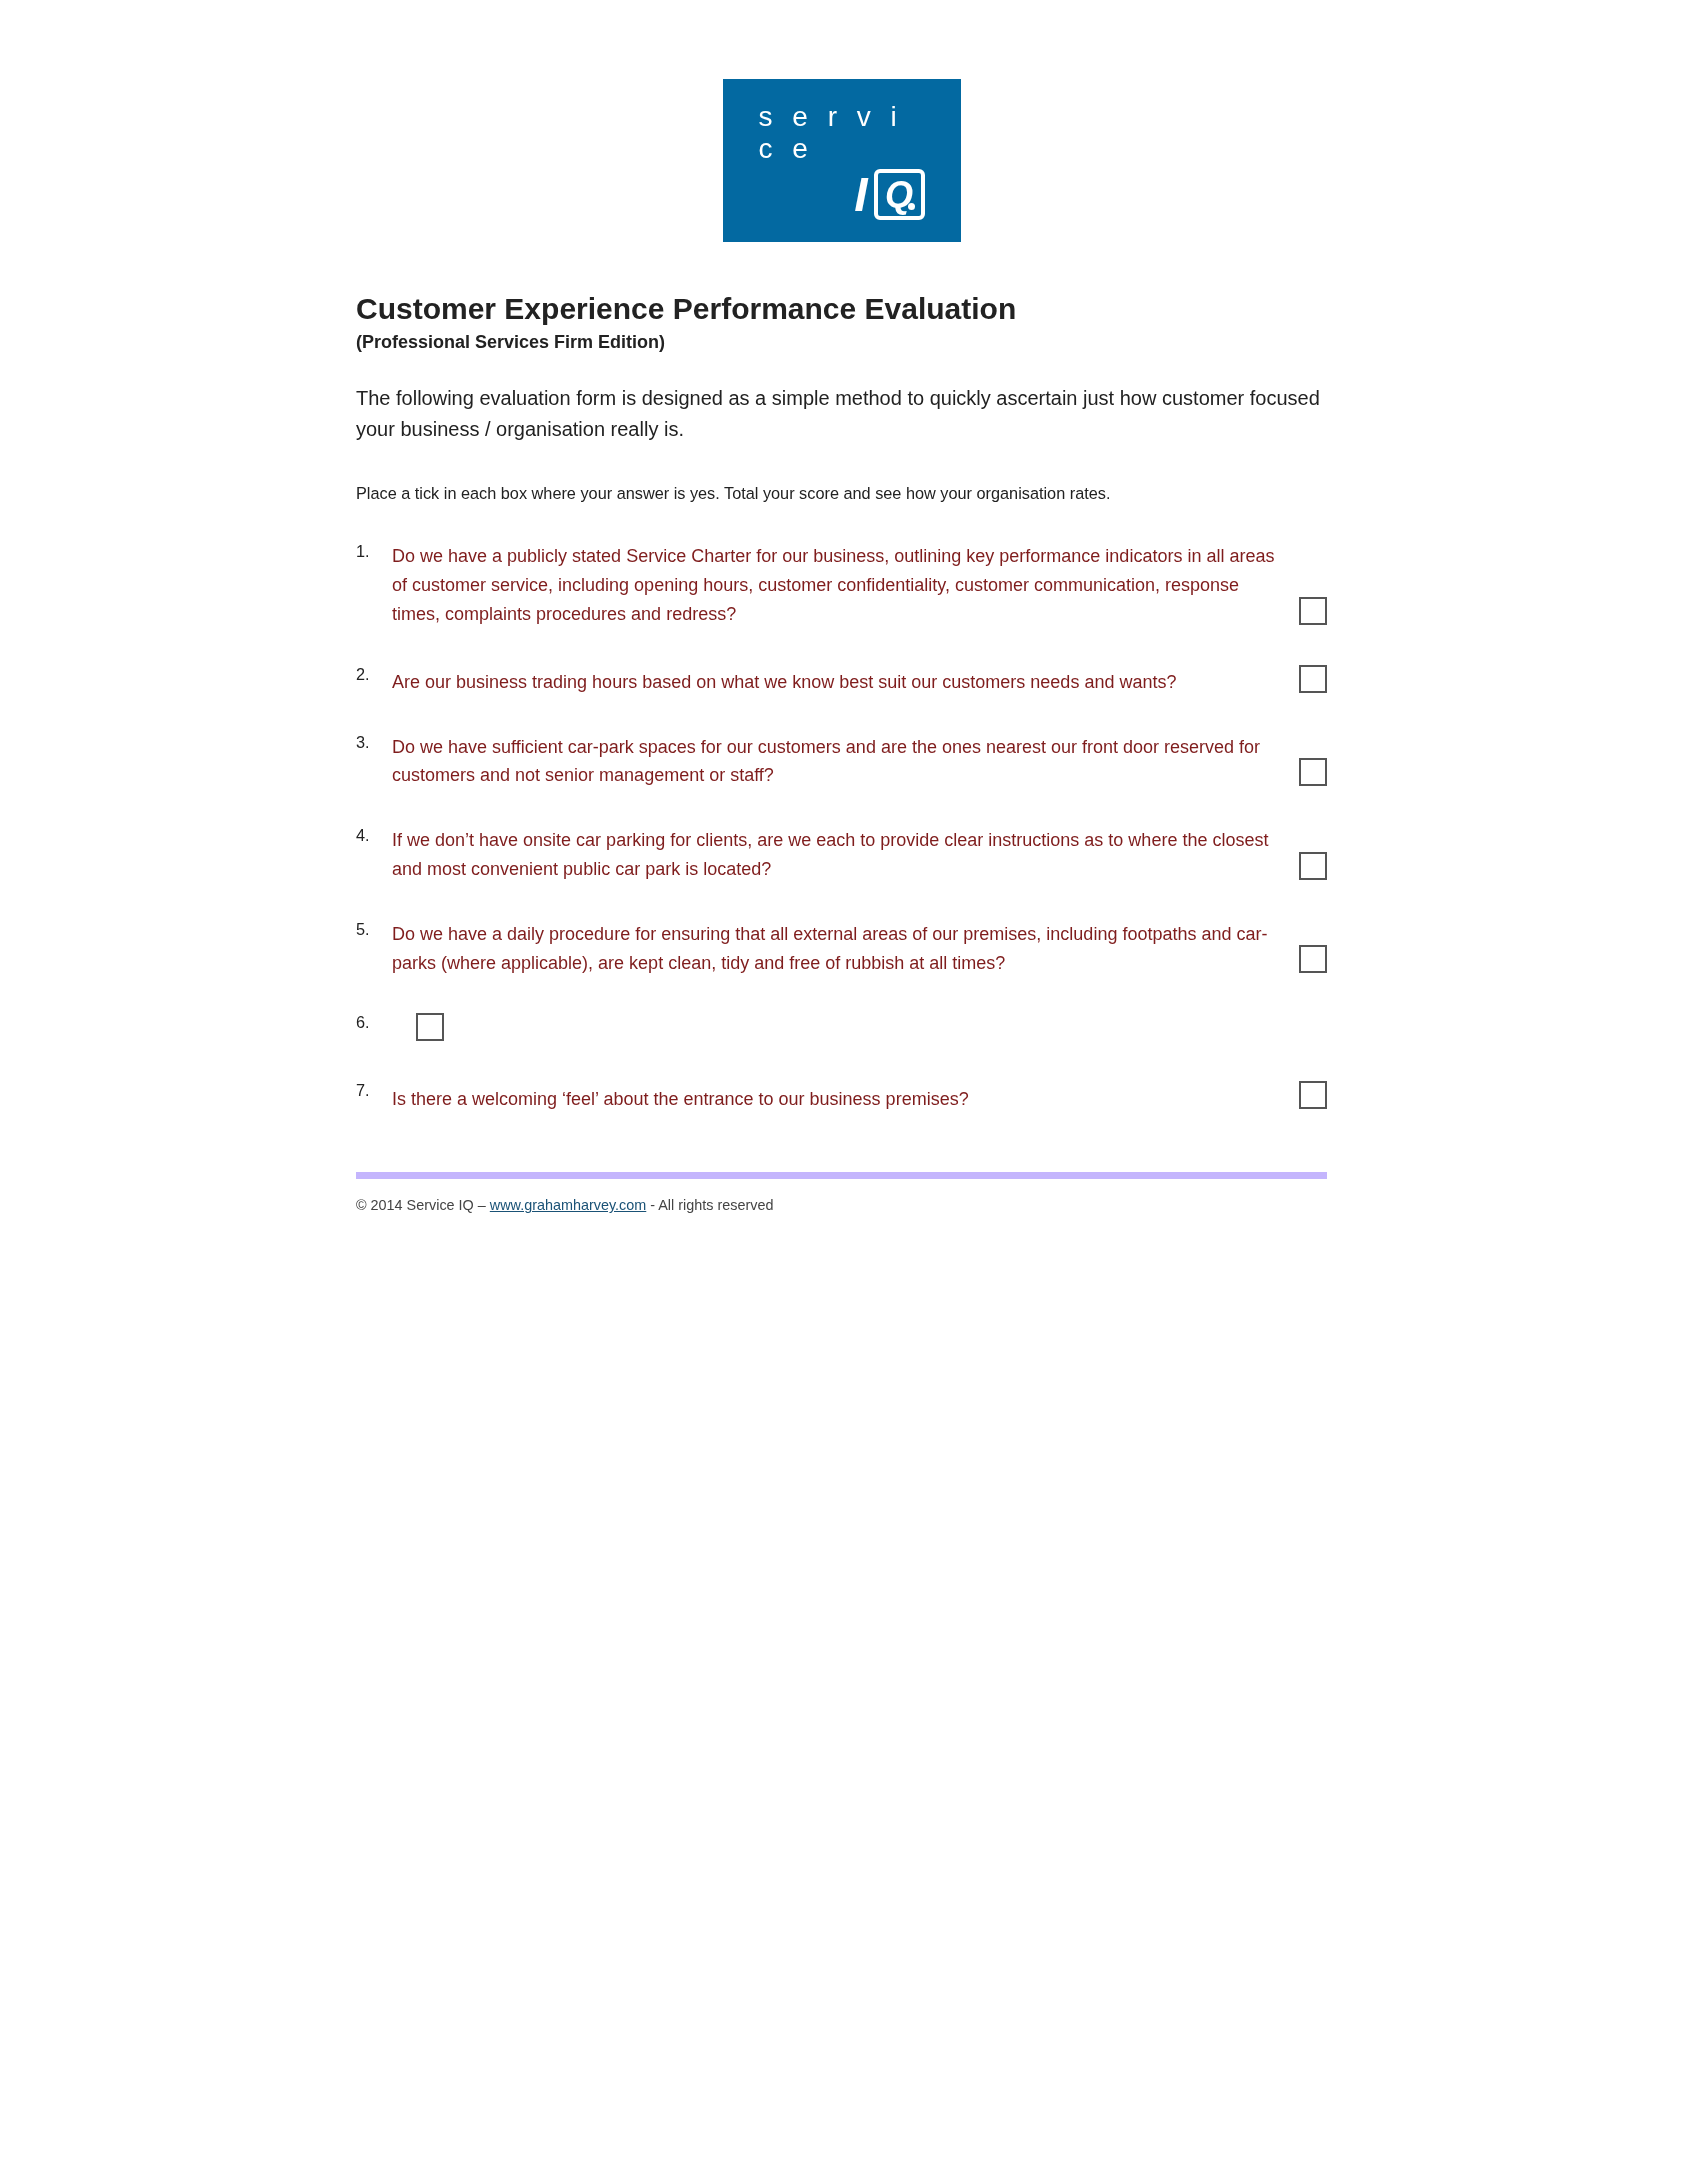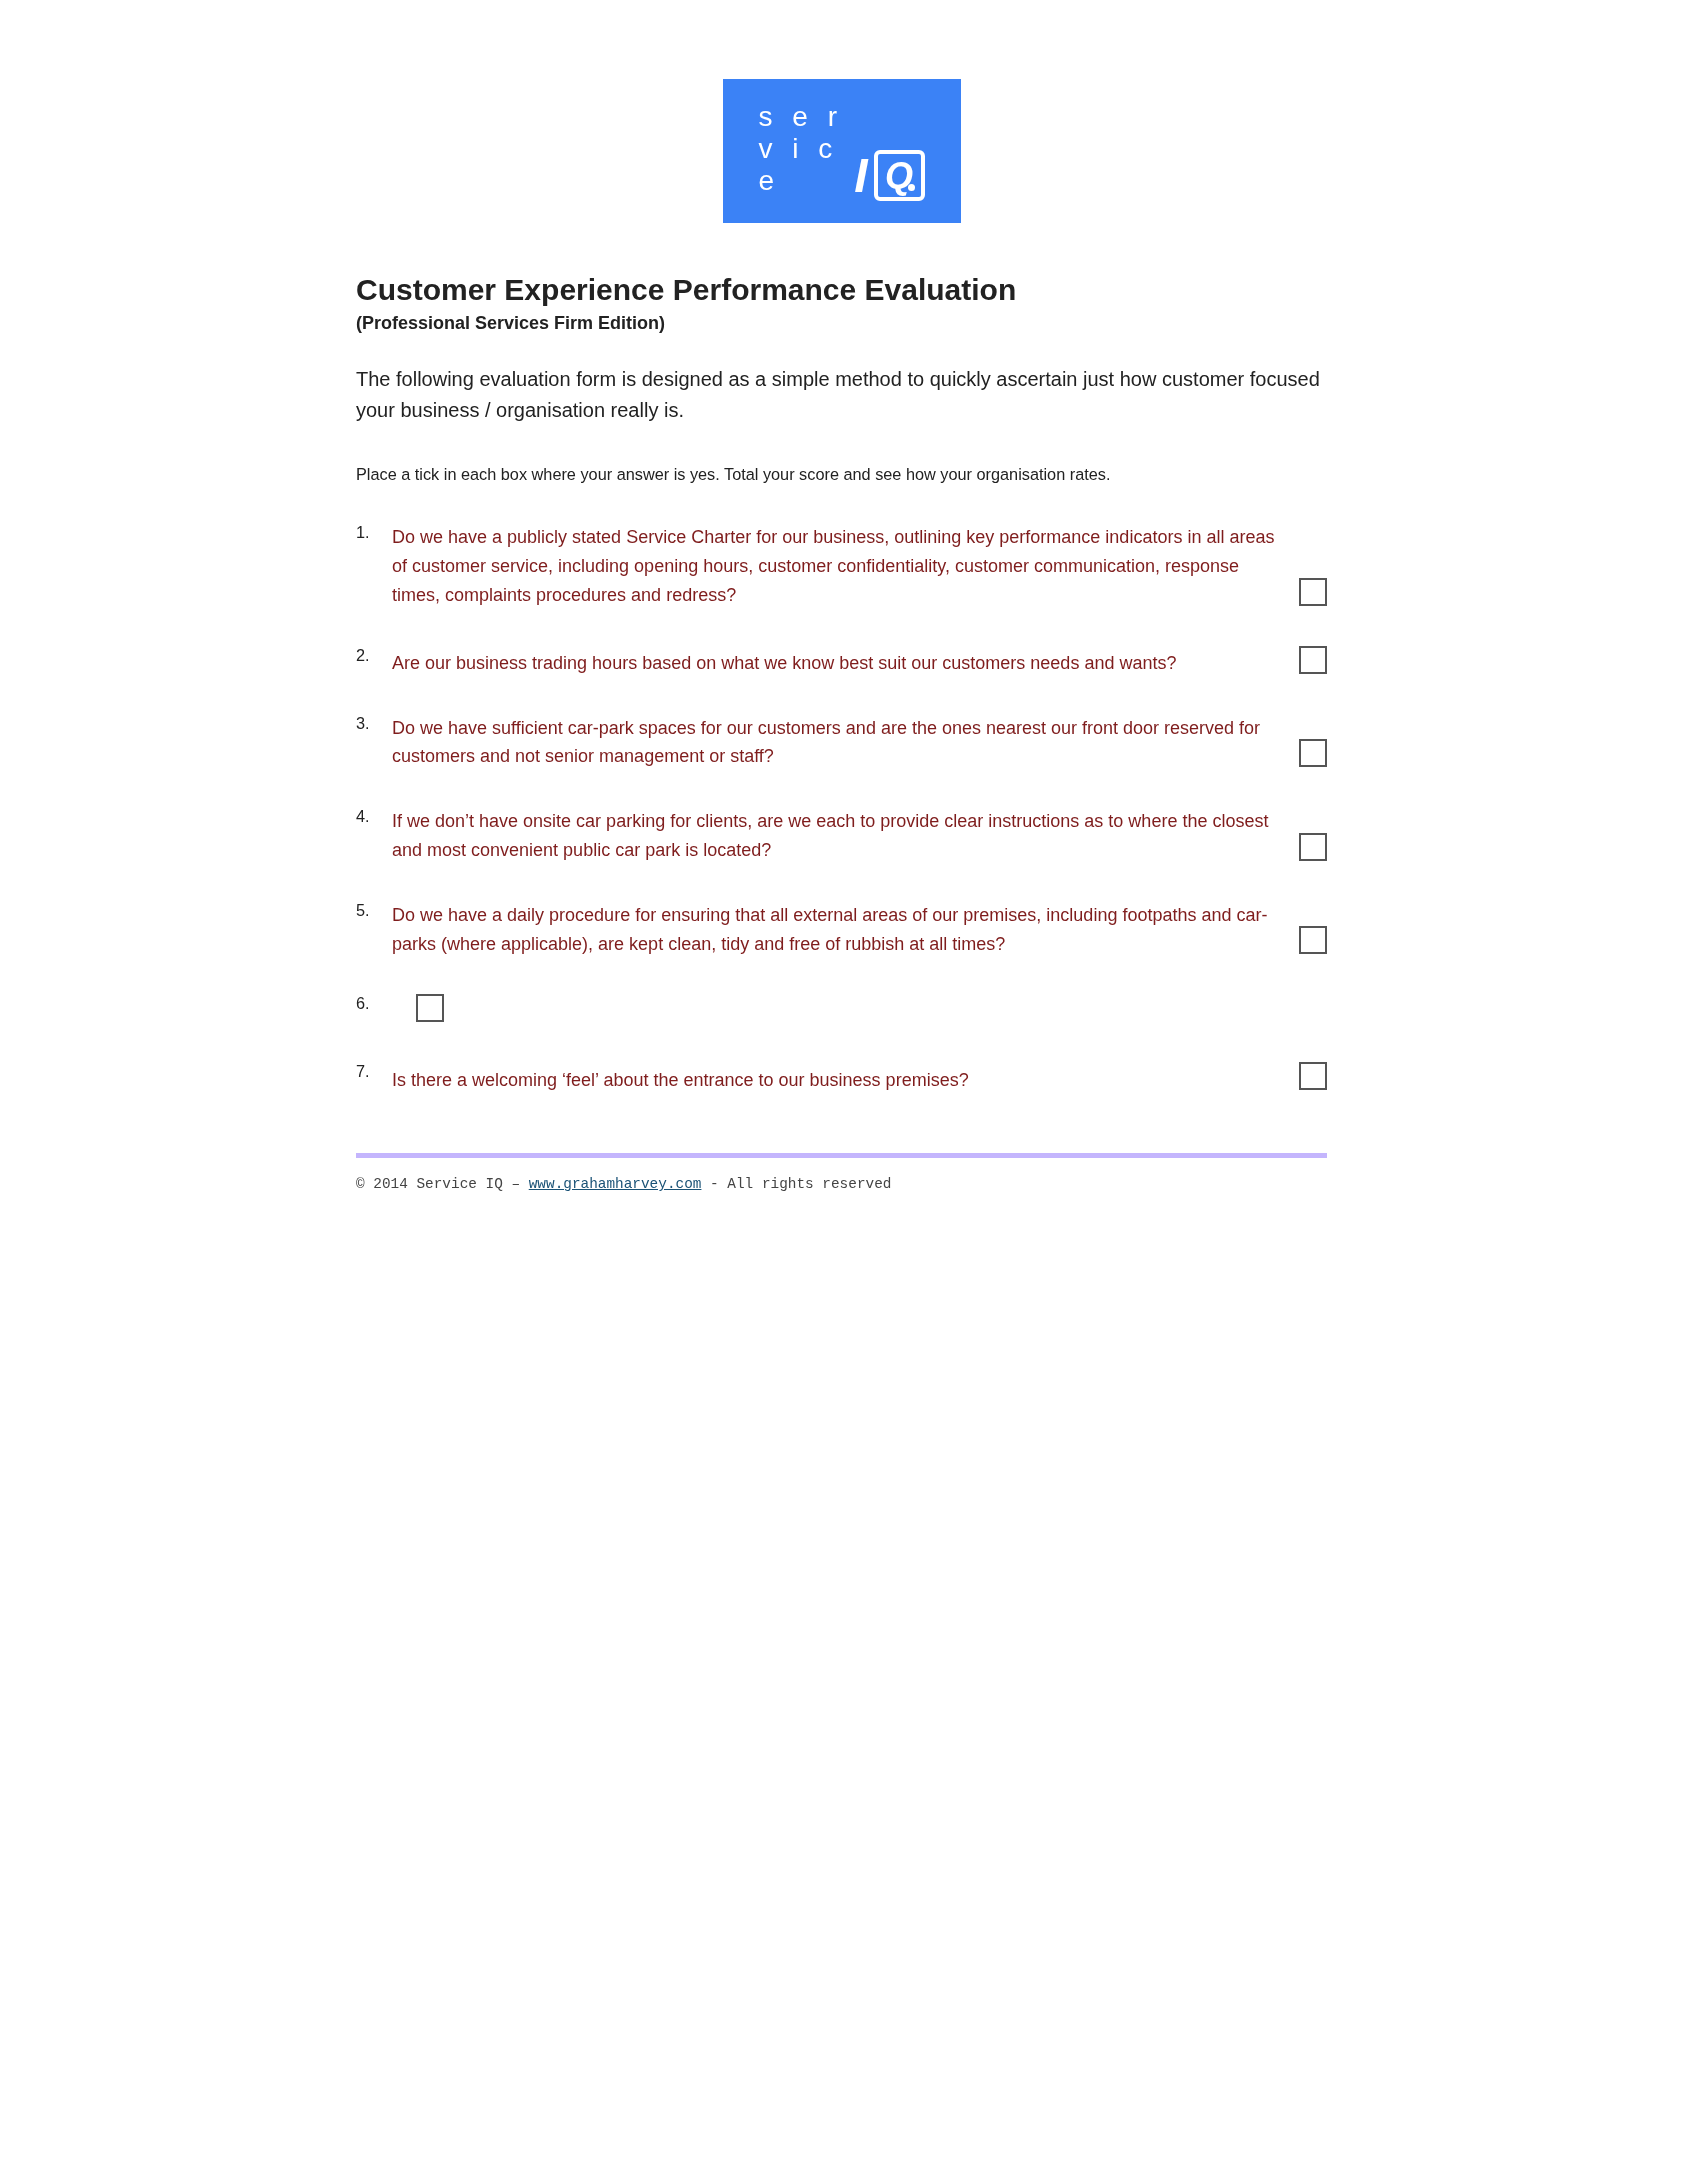--- a/index.html
+++ b/index.html
@@ -25,24 +25,24 @@
       position: relative;
     }
 
     .logo-container {
       display: flex;
       justify-content: center;
       margin-bottom: 50px;
     }
 
     .logo {
-      background-color: #3b82f6;
+      background-color: #0369a1;
       padding: 22px 36px 22px 36px;
       display: flex;
-      flex-direction: row;
+      flex-direction: column;
       align-items: flex-end;
       width: 238px;
     }
 
     .logo-top {
       color: #ffffff;
       font-size: 28px;
       font-weight: 300;
       letter-spacing: 6px;
       font-family: Arial, Helvetica, sans-serif;
@@ -169,26 +169,25 @@
       background: #ffffff;
       flex-shrink: 0;
       margin-left: 24px;
       align-self: flex-end;
       margin-bottom: 4px;
       cursor: pointer;
     }
 
     .footer {
       margin-top: 59px;
-      border-top: 5px solid #c4b5fd;
+      border-top: 7px solid #c4b5fd;
       padding-top: 18px;
       font-size: 14.4px;
       color: #444444;
       text-align: left;
-      font-family: Liberation Mono, monospace;
     }
 
     .footer a {
       color: #1a5276;
       text-decoration: underline;
     }
   </style>
 </head>
 <body>
 

